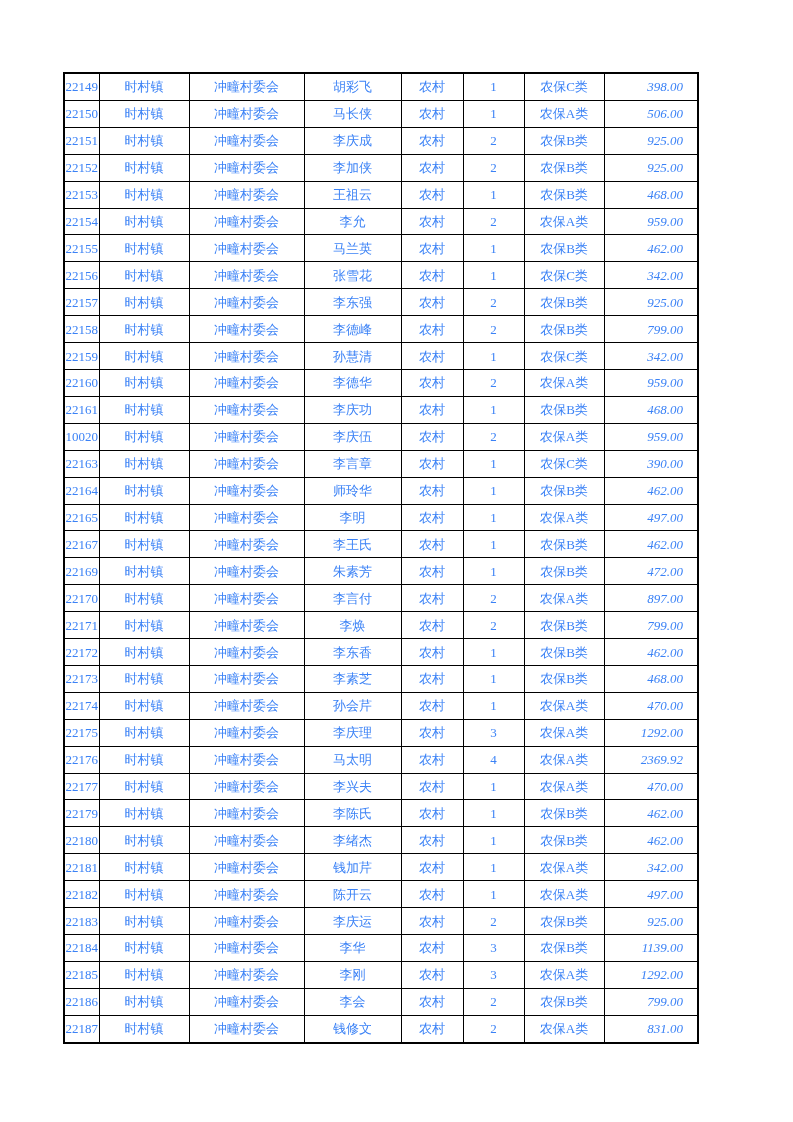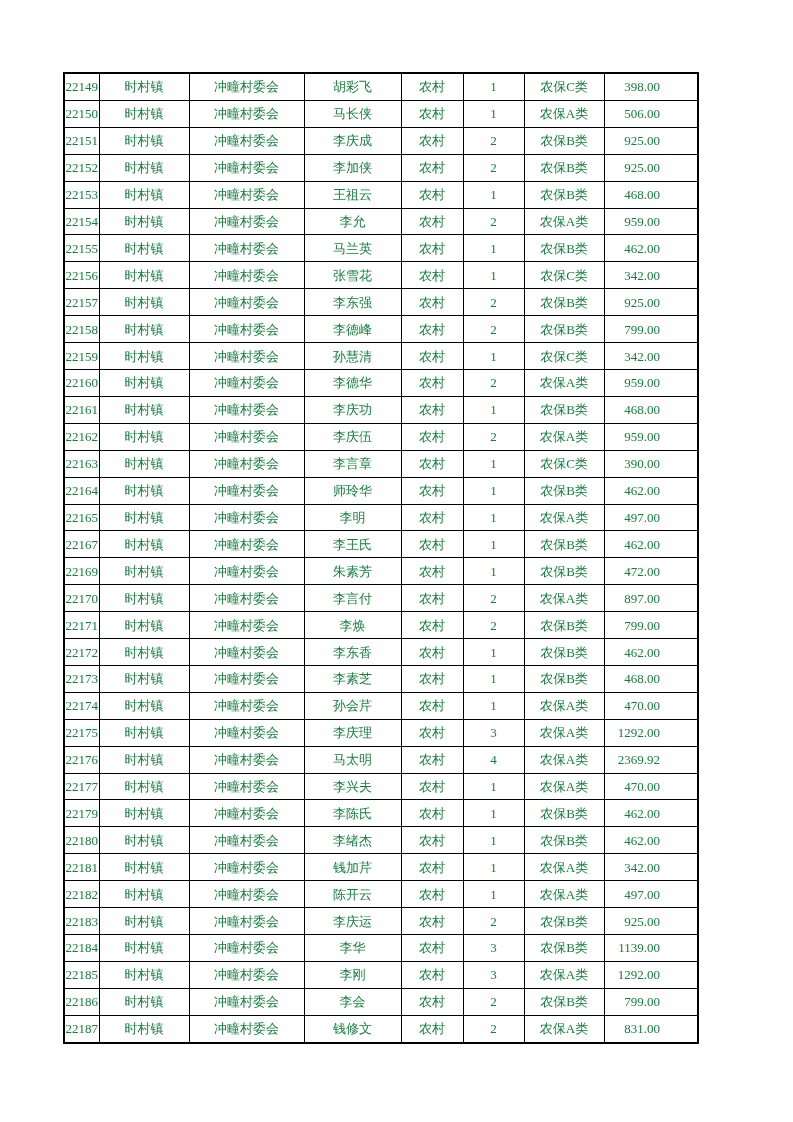--- a/index.html
+++ b/index.html
@@ -6,21 +6,21 @@
     margin: 0;
     padding: 0;
     background: #ffffff;
   }
   .page {
     position: relative;
     width: 793px;
     height: 1122px;
     background: #ffffff;
     font-family: "Liberation Serif", "DejaVu Serif", serif;
-    color: #15803d;
+    color: #3b82f6;
   }
   table.roster {
     position: absolute;
     left: 63px;
     top: 72px;
     width: 634px;
     height: 972px;
     border-collapse: collapse;
     table-layout: fixed;
     border: 2px solid #000000;
@@ -41,21 +41,22 @@
   col.c1 { width: 90px; }
   col.c2 { width: 115px; }
   col.c3 { width: 97px; }
   col.c4 { width: 62px; }
   col.c5 { width: 61px; }
   col.c6 { width: 80px; }
   col.c7 { width: 94px; }
   
   table.roster td.c7 {
     text-align: right;
-    padding-right: 37px;
+    padding-right: 14px;
+    font-style: italic;
   }
   table.roster td.c0 { letter-spacing: 0px; }
 </style>
 </head>
 <body>
 
 <div class="page">
   <table class="roster">
     <colgroup>
       <col class="c0">
@@ -192,21 +193,21 @@
           <td class="c0">22161</td>
           <td class="c1">时村镇</td>
           <td class="c2">冲疃村委会</td>
           <td class="c3">李庆功</td>
           <td class="c4">农村</td>
           <td class="c5">1</td>
           <td class="c6">农保B类</td>
           <td class="c7">468.00</td>
         </tr>
         <tr>
-          <td class="c0">22162</td>
+          <td class="c0">10020</td>
           <td class="c1">时村镇</td>
           <td class="c2">冲疃村委会</td>
           <td class="c3">李庆伍</td>
           <td class="c4">农村</td>
           <td class="c5">2</td>
           <td class="c6">农保A类</td>
           <td class="c7">959.00</td>
         </tr>
         <tr>
           <td class="c0">22163</td>

